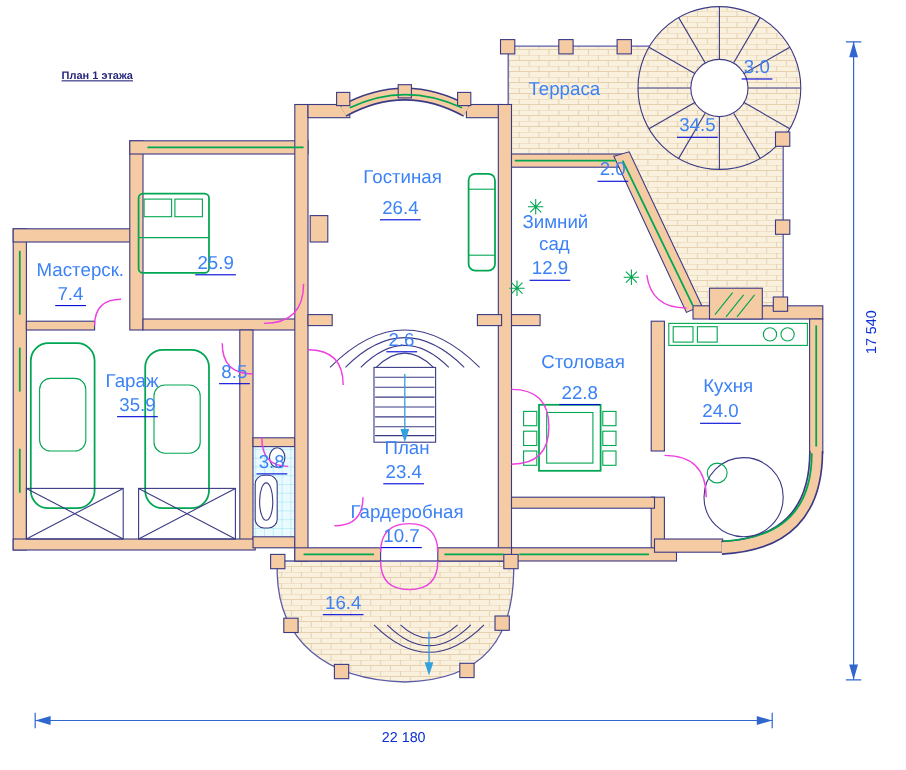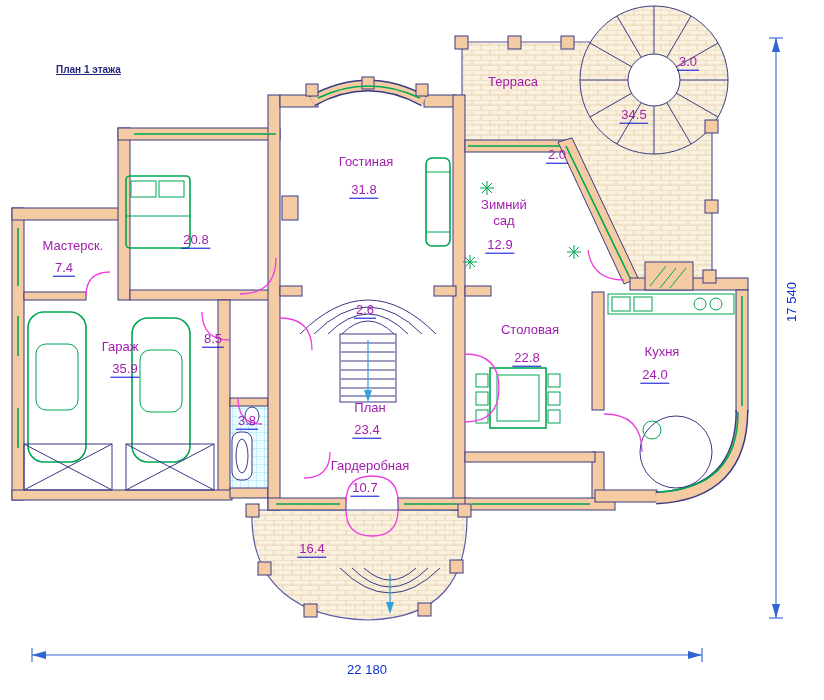--- a/index.html
+++ b/index.html
@@ -3,21 +3,21 @@
 <meta charset="utf-8">
 <style>
   html,body{margin:0;padding:0;background:#ffffff;}
   .canvas{
     position:relative;width:824px;height:700px;background:#fff;overflow:hidden;
     font-family:"Liberation Sans", sans-serif;
   }
   .canvas svg{position:absolute;left:0;top:0;}
   .lbl{
     position:absolute;transform:translate(-50%,-50%);
-    color:#a21caf;font-size:13px;line-height:1.2;text-align:center;white-space:nowrap;
+    color:#3b82f6;font-size:17px;line-height:1.2;text-align:center;white-space:nowrap;
   }
   .wrap{white-space:normal;}
   .area{display:inline-block;border-bottom:1.4px solid #0008d8;padding:0 2px;}
   .title{
     position:absolute;left:56px;top:64px;transform:none;
     color:#26267e;font-size:10px;font-weight:bold;text-decoration:underline;white-space:nowrap;
   }
   .dim{color:#0a2fd4;font-size:13px;}
   .rot{transform:translate(-50%,-50%) rotate(-90deg);}
   .wall{fill:#f4cba3;stroke:#3a3a85;stroke-width:1;}
@@ -273,23 +273,23 @@
 </svg>
 
 <div class="title">План 1 этажа</div>
 
 <div class="lbl" style="left:513px;top:82px">Терраса</div>
 <div class="lbl" style="left:634px;top:115px"><span class="area">34.5</span></div>
 <div class="lbl" style="left:688px;top:62px"><span class="area">3.0</span></div>
 <div class="lbl" style="left:557px;top:155px"><span class="area">2.0</span></div>
 
 <div class="lbl" style="left:366px;top:162px">Гостиная</div>
-<div class="lbl" style="left:364px;top:190px"><span class="area">31.8</span></div>
-
-<div class="lbl" style="left:196px;top:240px"><span class="area">20.8</span></div>
+<div class="lbl" style="left:364px;top:190px"><span class="area">26.4</span></div>
+
+<div class="lbl" style="left:196px;top:240px"><span class="area">25.9</span></div>
 
 <div class="lbl" style="left:73px;top:246px">Мастерск.</div>
 <div class="lbl" style="left:64px;top:268px"><span class="area">7.4</span></div>
 
 <div class="lbl" style="left:120px;top:347px">Гараж</div>
 <div class="lbl" style="left:125px;top:369px"><span class="area">35.9</span></div>
 
 <div class="lbl wrap" style="left:504px;top:213px;width:58px">Зимний сад</div>
 <div class="lbl" style="left:500px;top:245px"><span class="area">12.9</span></div>
 

